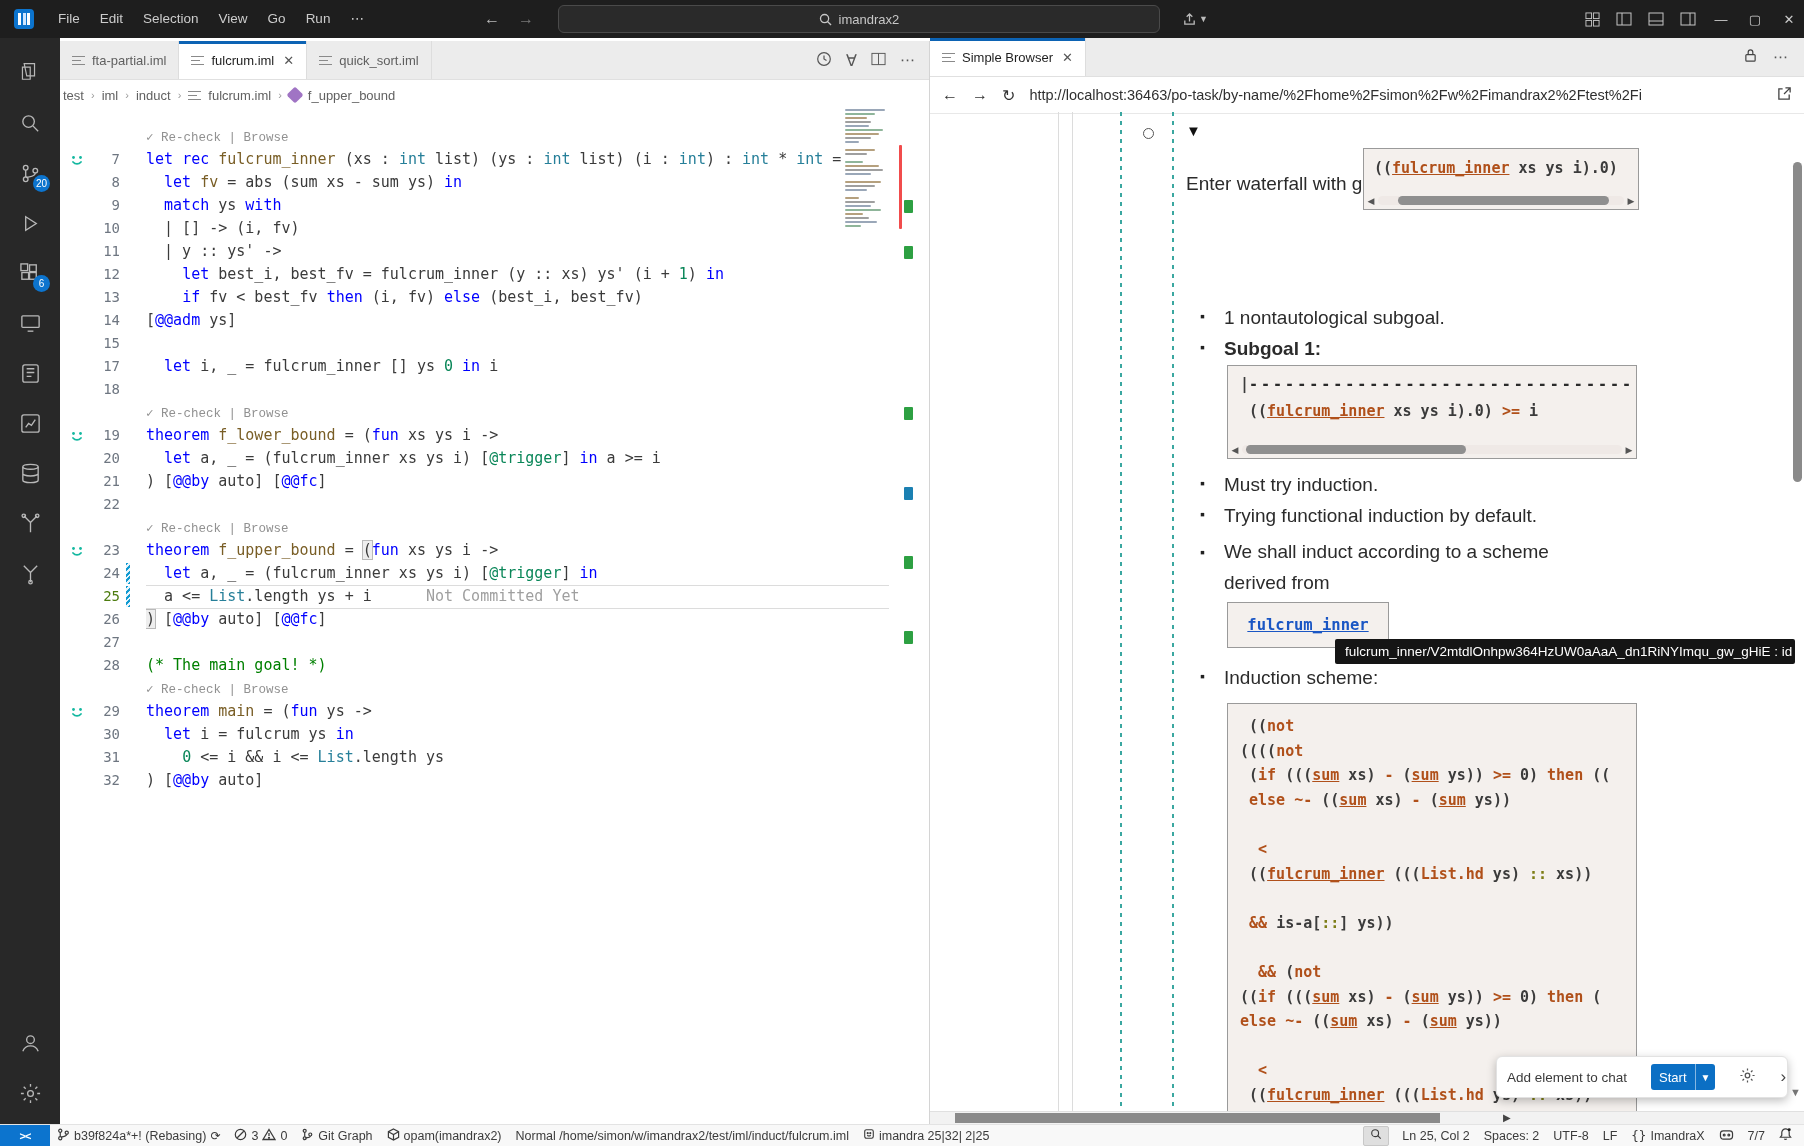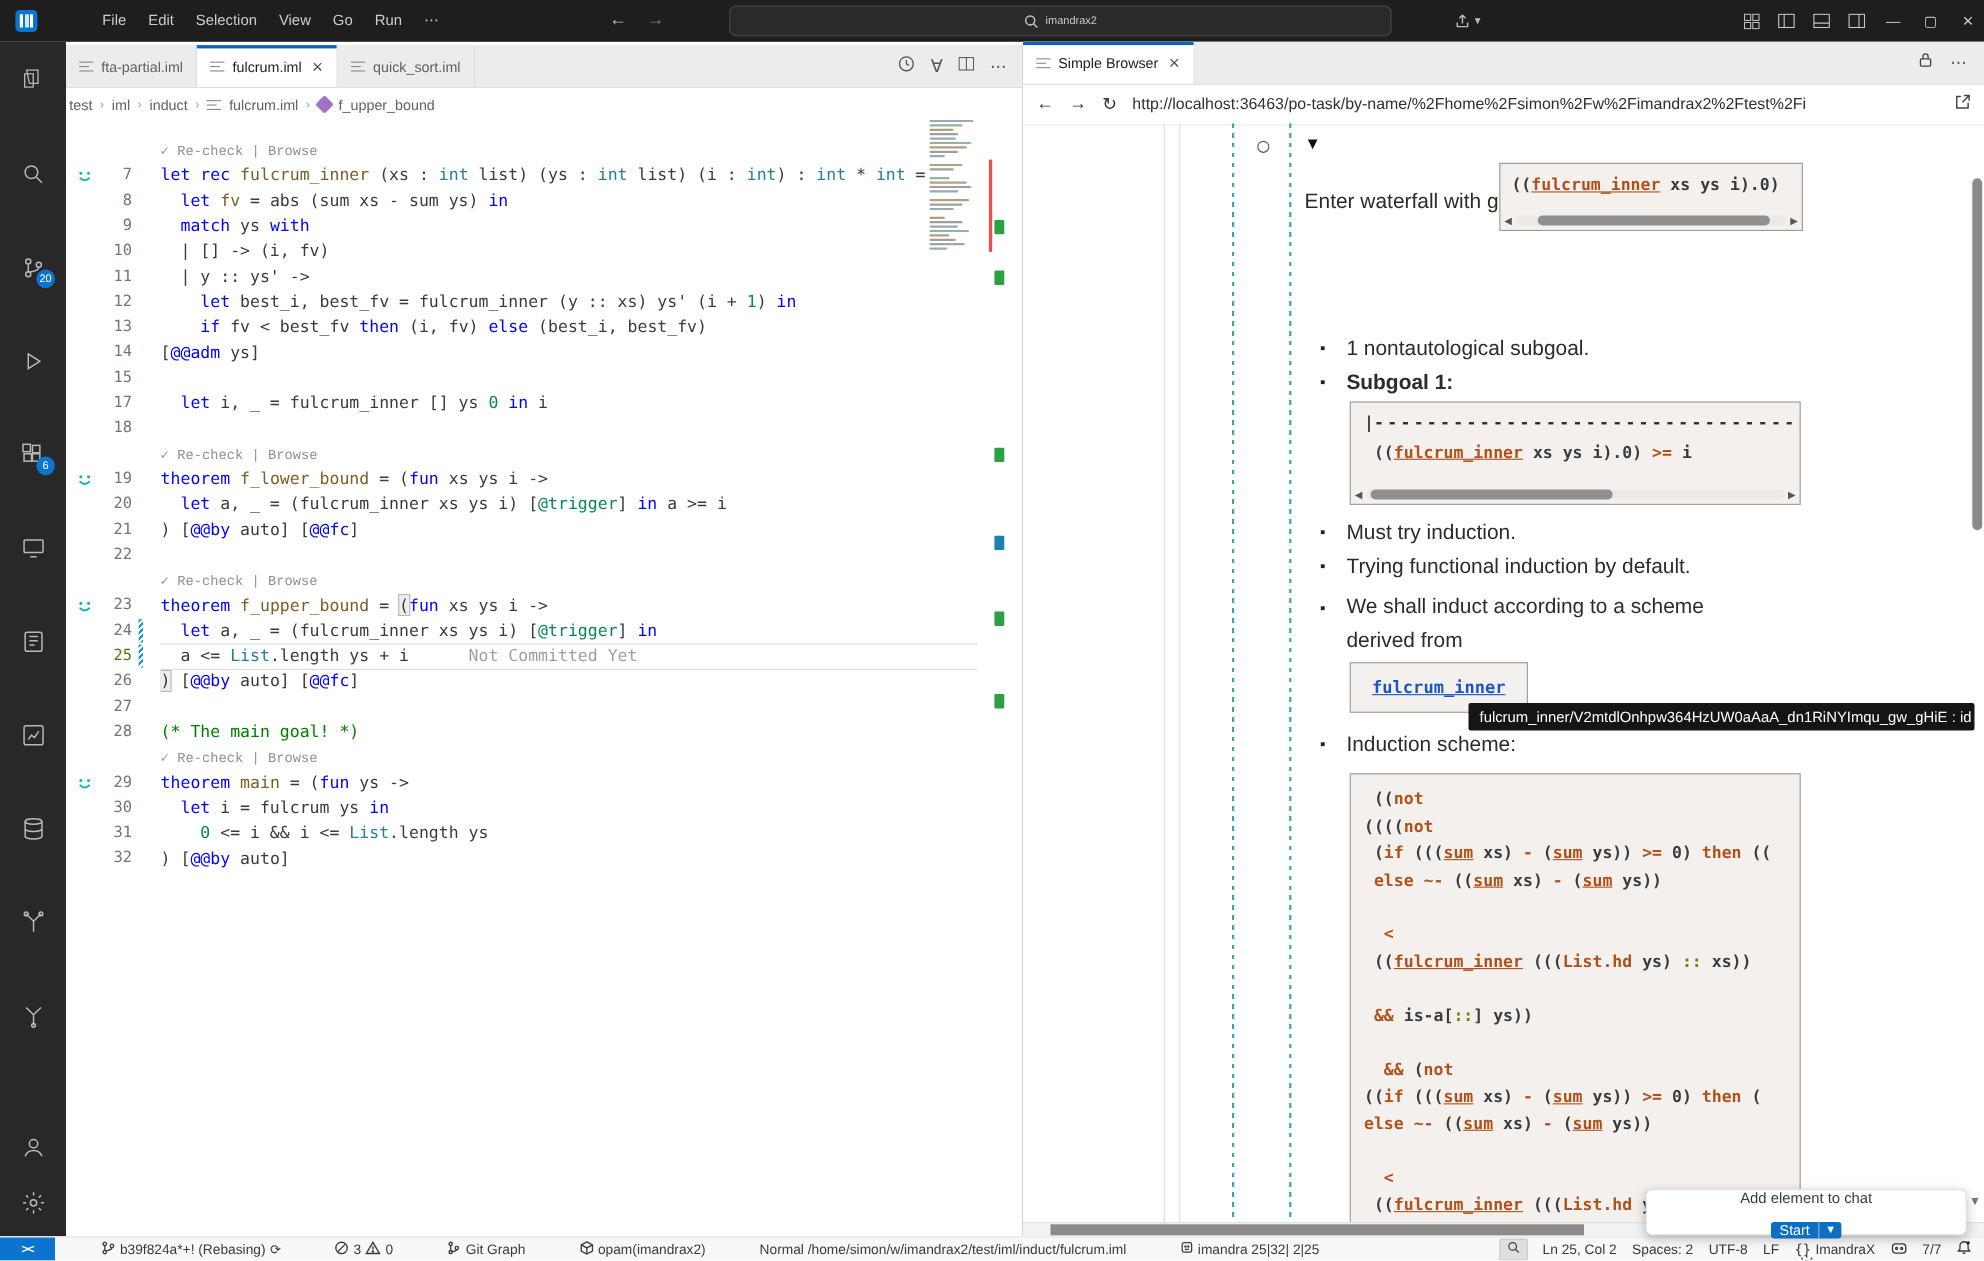--- a/index.html
+++ b/index.html
@@ -1,27 +1,27 @@
 <!DOCTYPE html>
 <html><head>
 <meta charset="utf-8">
 <style>
   html,body{margin:0;padding:0;}
   body{width:1804px;height:1146px;overflow:hidden;position:relative;background:#fff;
        font-family:"Liberation Sans",sans-serif;-webkit-font-smoothing:antialiased;}
-  .abs{position:absolute;gap:35px;}
+  .abs{position:absolute;}
   
   #titlebar{left:0;top:0;width:1804px;height:38px;background:#1e1e1e;display:flex;align-items:center;color:#ccc;}
   #vscode-logo{width:20px;height:20px;margin:0 14px 0 14px;border-radius:4px;background:#0c74ce;position:relative;flex:none;}
   #vscode-logo:after{content:"";position:absolute;left:4px;top:4px;width:12px;height:12px;
      background:linear-gradient(90deg,#fff 0 3px,transparent 3px 5px,#cfe6ff 5px 8px,transparent 8px 9px,#fff 9px 12px);}
   .menu-item{padding:0 10px;font-size:13.5px;height:26px;line-height:26px;border-radius:5px;cursor:default;}
   #nav-arrows{margin-left:110px;display:flex;gap:18px;font-size:16px;color:#bbb;}
   #search-box{margin-left:24px;width:600px;height:26px;background:#2a2a2a;border:1px solid #4a4a4a;border-radius:6px;
-      display:flex;align-items:center;justify-content:center;gap:7px;color:#c7c7c7;font-size:10px;}
+      display:flex;align-items:center;justify-content:center;gap:7px;color:#c7c7c7;font-size:13px;}
   #layout-ctl{margin-left:22px;display:flex;align-items:center;gap:2px;color:#bbb;font-size:13px;}
   #tb-right{margin-left:auto;display:flex;align-items:center;gap:4px;}
   .tb-ic{width:28px;height:26px;display:flex;align-items:center;justify-content:center;color:#c5c5c5;}
   .win-ic{width:30px;height:30px;display:flex;align-items:center;justify-content:center;color:#ccc;font-size:13px;}
   
   #activitybar{left:0;top:38px;width:60px;height:1086px;background:#282828;display:flex;flex-direction:column;align-items:center;padding-top:10px;box-sizing:border-box;}
   .act-item{width:48px;height:50px;display:flex;align-items:center;justify-content:center;position:relative;color:#b0b0b0;flex:none;}
   .act-item svg{stroke:#b8b8b8;fill:none;stroke-width:1.4;}
   .act-badge{position:absolute;right:4px;bottom:6px;min-width:17px;height:17px;border-radius:9px;background:#0c74ce;color:#fff;
      font-size:10px;display:flex;align-items:center;justify-content:center;padding:0 3px;box-sizing:border-box;}
@@ -89,22 +89,22 @@
   .tk-d{letter-spacing:3px;}
   #schemebox .cline,#subgoalbox .cline{padding:0 12px;}
   #def-link{font-family:"DejaVu Sans Mono",monospace;font-size:15.5px;font-weight:bold;color:#1a56c4;text-decoration:underline;cursor:pointer;}
   #tooltip{position:absolute;background:#151515;color:#fff;font-size:13.5px;padding:5px 10px;white-space:nowrap;overflow:hidden;border-radius:2px;}
   #b-vscroll{position:absolute;right:2px;top:50px;width:9px;height:320px;background:#8a8a8a;border-radius:5px;}
   #b-scroll-tri{position:absolute;color:#777;font-size:11px;}
   #b-hscroll{position:absolute;left:0;right:0;bottom:0;height:12px;background:#f2f2f2;border-top:1px solid #e0e0e0;}
   #b-hthumb{position:absolute;left:25px;width:485px;top:1px;height:10px;background:#8a8a8a;}
   #b-har{position:absolute;left:573px;top:0;font-size:10px;color:#444;}
   
-  #popup{left:1496px;top:1081px;width:292px;height:42px;background:#fff;border:1px solid #e2e2e2;border-radius:6px;
-     box-shadow:0 3px 10px rgba(0,0,0,.25);display:flex;align-items:center;gap:14px;padding:0 10px;box-sizing:border-box;z-index:9;flex-direction:column;}
+  #popup{left:1496px;top:1056px;width:292px;height:42px;background:#fff;border:1px solid #e2e2e2;border-radius:6px;
+     box-shadow:0 3px 10px rgba(0,0,0,.25);display:flex;align-items:center;gap:24px;padding:0 10px;box-sizing:border-box;z-index:9;}
   #popup-label{font-size:13.5px;color:#3b3b3b;white-space:nowrap;}
   #start-btn{background:#0b6fc4;color:#fff;font-size:13px;height:26px;border:none;border-radius:3px;display:flex;align-items:center;cursor:pointer;padding:0;}
   #start-btn .txt{padding:0 8px;}
   #start-btn .dd{border-left:1px solid rgba(255,255,255,.5);padding:0 5px;font-size:10px;height:100%;display:flex;align-items:center;}
   
   #statusbar{left:0;top:1124px;width:1804px;height:22px;background:#f8f8f8;border-top:1px solid #e3e3e3;
      display:flex;align-items:center;font-size:12.5px;color:#3b3b3b;box-sizing:border-box;}
   .sb-item{display:flex;align-items:center;gap:4px;padding:0 7px;height:100%;white-space:nowrap;cursor:default;}
   #sb-remote{background:#0c74ce;color:#fff;width:36px;justify-content:center;font-weight:bold;font-size:11px;letter-spacing:-1px;}
   #sb-right{margin-left:auto;display:flex;align-items:center;height:100%;}

